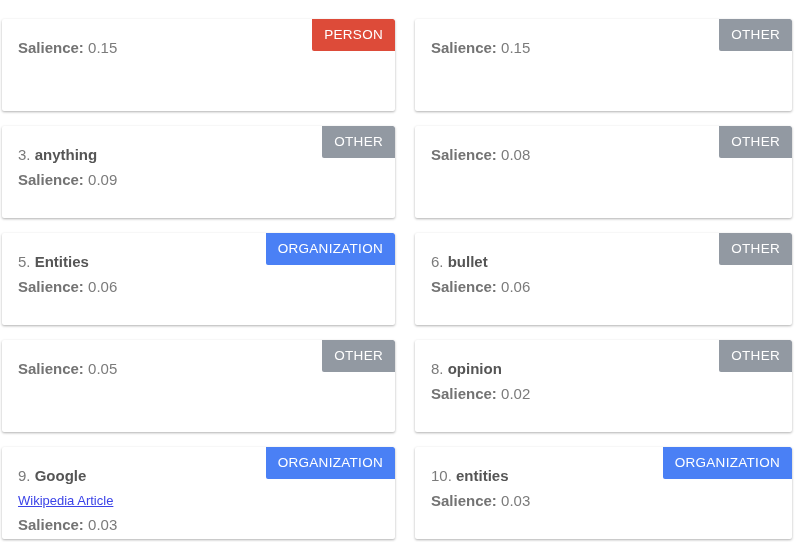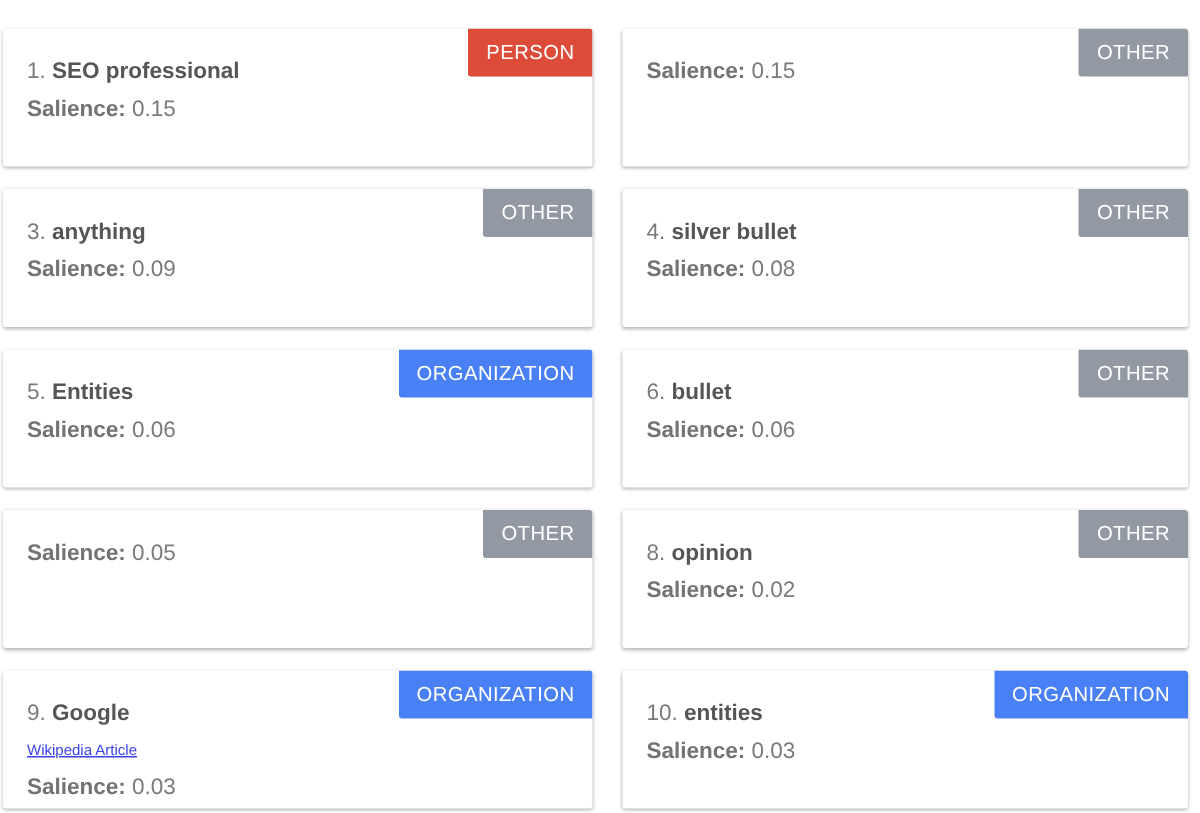--- a/index.html
+++ b/index.html
@@ -69,21 +69,21 @@
     font-weight: 400;
     color: #7b7b7b;
   }
   .entity-name {
     font-weight: 700;
     color: #555555;
   }
 
   .wiki-link {
     display: inline-block;
-    font-size: 10px;
+    font-size: 13px;
     line-height: 22px;
     color: #3b43e8;
     text-decoration: underline;
     margin-bottom: 2px;
     cursor: pointer;
   }
 
   .salience-line {
     font-size: 15px;
     line-height: 22px;
@@ -98,41 +98,39 @@
     font-weight: 400;
   }
 </style>
 </head>
 <body>
 
 <div class="entity-grid">
     <div class="entity-card">
       <span class="badge person">PERSON</span>
       <div class="card-body">
-        <div class="entity-line"><span class="entity-index">1.</span> <span class="entity-name">SEO professional</span></div>
         <div class="salience-line"><span class="salience-label">Salience:</span> <span class="salience-value">0.15</span></div>
       </div>
     </div>
     <div class="entity-card">
       <span class="badge other">OTHER</span>
       <div class="card-body">
         <div class="salience-line"><span class="salience-label">Salience:</span> <span class="salience-value">0.15</span></div>
       </div>
     </div>
     <div class="entity-card">
       <span class="badge other">OTHER</span>
       <div class="card-body">
         <div class="entity-line"><span class="entity-index">3.</span> <span class="entity-name">anything</span></div>
         <div class="salience-line"><span class="salience-label">Salience:</span> <span class="salience-value">0.09</span></div>
       </div>
     </div>
     <div class="entity-card">
       <span class="badge other">OTHER</span>
       <div class="card-body">
-        <div class="entity-line"><span class="entity-index">4.</span> <span class="entity-name">silver bullet</span></div>
         <div class="salience-line"><span class="salience-label">Salience:</span> <span class="salience-value">0.08</span></div>
       </div>
     </div>
     <div class="entity-card">
       <span class="badge organization">ORGANIZATION</span>
       <div class="card-body">
         <div class="entity-line"><span class="entity-index">5.</span> <span class="entity-name">Entities</span></div>
         <div class="salience-line"><span class="salience-label">Salience:</span> <span class="salience-value">0.06</span></div>
       </div>
     </div>

